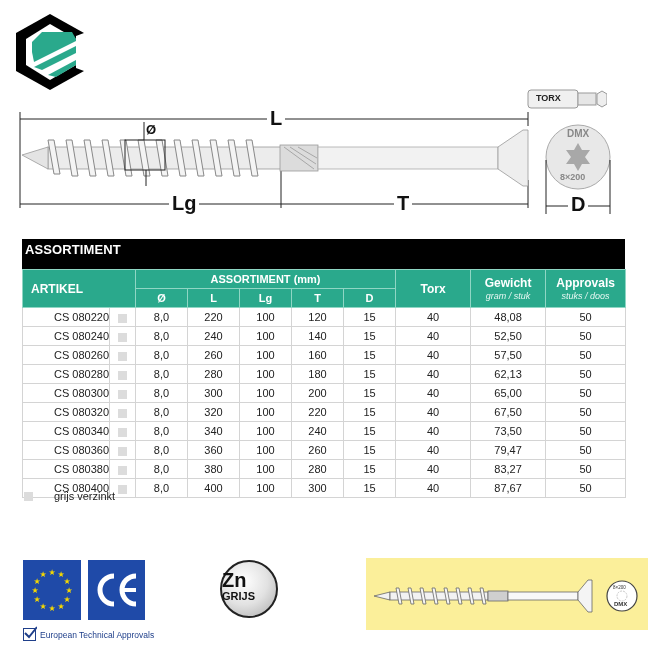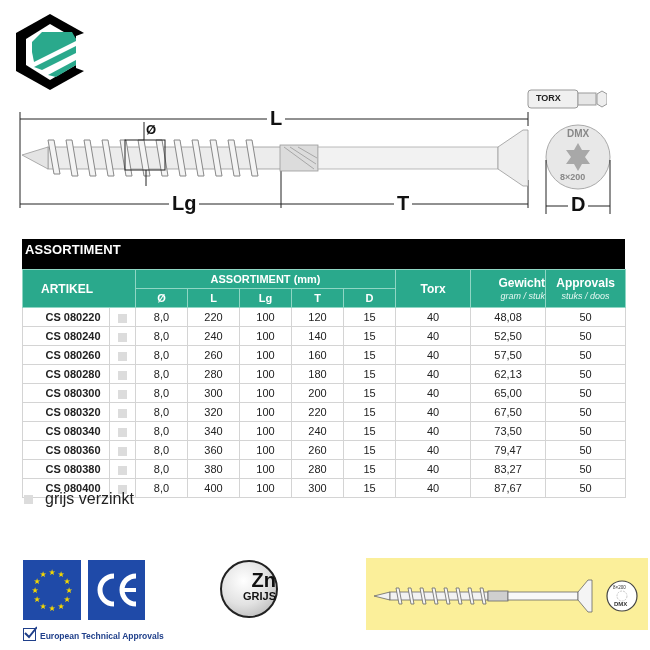--- a/index.html
+++ b/index.html
@@ -12,38 +12,38 @@
     .dim-label { position: absolute; font-family: "Liberation Sans", sans-serif; font-weight: bold; color: #111; background: #fff; line-height: 1; }
 
     .torx-bit { position: absolute; left: 527px; top: 87px; width: 80px; height: 24px; }
     .head-view { position: absolute; left: 540px; top: 110px; width: 80px; height: 110px; }
 
     
     .table-wrap { position: absolute; left: 22px; top: 239px; width: 603px; }
     .title-bar { background: #000; color: #fff; font-weight: bold; font-size: 13px; height: 30px; line-height: 21px; padding-left: 3px; letter-spacing: 0.1px; }
     table { border-collapse: collapse; width: 603px; table-layout: fixed; font-size: 11px; }
     th { background: #2aa98c; color: #fff; font-weight: bold; border: 1px solid #8fd6c4; text-align: center; }
-    th.artikel { text-align: left; padding-left: 18px; font-size: 12px; }
+    th.artikel { text-align: left; padding-left: 8px; font-size: 12px; }
     th .sub { display: block; font-weight: normal; font-size: 9px; color: #e6f7f2; margin-top: 1px; font-style: italic; }
     td { height: 19px; border: 1px solid #d4d4d4; text-align: center; color: #222; background: #fff; }
-    td.code { text-align: center; padding-left: 14px; font-weight: bold; }
+    td.code { text-align: right; padding-left: 14px; }
     .sq { display: inline-block; width: 9px; height: 9px; background: #dcdcdc; vertical-align: middle; }
 
-    .legend { position: absolute; left: 24px; top: 490px; font-size: 16px; color: #222; display: flex; align-items: center; gap: 12px; justify-content: flex-end; }
+    .legend { position: absolute; left: 24px; top: 490px; font-size: 11px; color: #222; display: flex; align-items: center; gap: 21px; justify-content: flex-end; }
 
     
     .badges { position: absolute; left: 23px; top: 560px; width: 260px; height: 85px; }
     .badge { position: absolute; top: 0; height: 60px; background: #1f4aa8; }
     .eu { left: 0; width: 58px; }
     .ce { left: 65px; width: 57px; }
     .eta { left: 130px; width: 57px; color: #fff; font-size: 8.5px; line-height: 13px; padding-top: 10px; padding-left: 4px; font-family: "Liberation Sans", sans-serif; }
-    .zn { position: absolute; left: 197px; top: 0; width: 58px; height: 58px; border-radius: 50%; background: radial-gradient(circle at 40% 35%, #ffffff 0%, #e2e2e2 50%, #aaaaaa 100%); border: 2px solid #222; text-align: right; font-weight: bold; color: #111; }
+    .zn { position: absolute; left: 197px; top: 0; width: 58px; height: 58px; border-radius: 50%; background: radial-gradient(circle at 40% 35%, #ffffff 0%, #e2e2e2 50%, #aaaaaa 100%); border: 2px solid #222; text-align: left; font-weight: bold; color: #111; }
     .zn .big { display: block; font-size: 20px; margin-top: 8px; line-height: 20px; }
     .zn .small { display: block; font-size: 11px; line-height: 12px; }
-    .eta-approval { position: absolute; left: 0; top: 68px; display: flex; align-items: flex-end; gap: 4px; font-size: 8.5px; font-weight: bold; color: #1f3f8a; }
+    .eta-approval { position: absolute; left: 0; top: 68px; display: flex; align-items: center; gap: 4px; font-size: 8.5px; font-weight: normal; color: #1f3f8a; }
     .check-box { width: 13px; height: 13px; border: 1.5px solid #1f3f8a; position: relative; }
 
     .yellow-panel { position: absolute; left: 366px; top: 558px; width: 282px; height: 72px; background: #fbef9a; }
   </style>
 </head>
 <body>
 
 <svg class="logo" viewBox="0 0 76 80">
   <polygon points="38,2 72,21 72,59 38,78 4,59 4,21" fill="#000"></polygon>
   <polygon points="38,12 64,27 64,53 38,68 14,53 14,27" fill="#fff"></polygon>
@@ -139,21 +139,21 @@
         <col style="width:52px">
         <col style="width:75px">
         <col style="width:75px">
         <col style="width:80px">
     </colgroup>
     <thead>
       <tr style="height:19px;">
         <th class="artikel" colspan="2" rowspan="2">ARTIKEL</th>
         <th colspan="5">ASSORTIMENT (mm)</th>
         <th rowspan="2" style="font-size:12px;">Torx</th>
-        <th rowspan="2" style="font-size:12px;text-align:right;">
+        <th rowspan="2" style="font-size:12px;">
           <span>Gewicht</span>
           <span class="sub">gram / stuk</span>
         </th>
         <th rowspan="2" style="font-size:12px;">
           <span>Approvals</span>
           <span class="sub">stuks / doos</span>
         </th>
       </tr>
       <tr style="height:19px;">
         <th>Ø</th>

